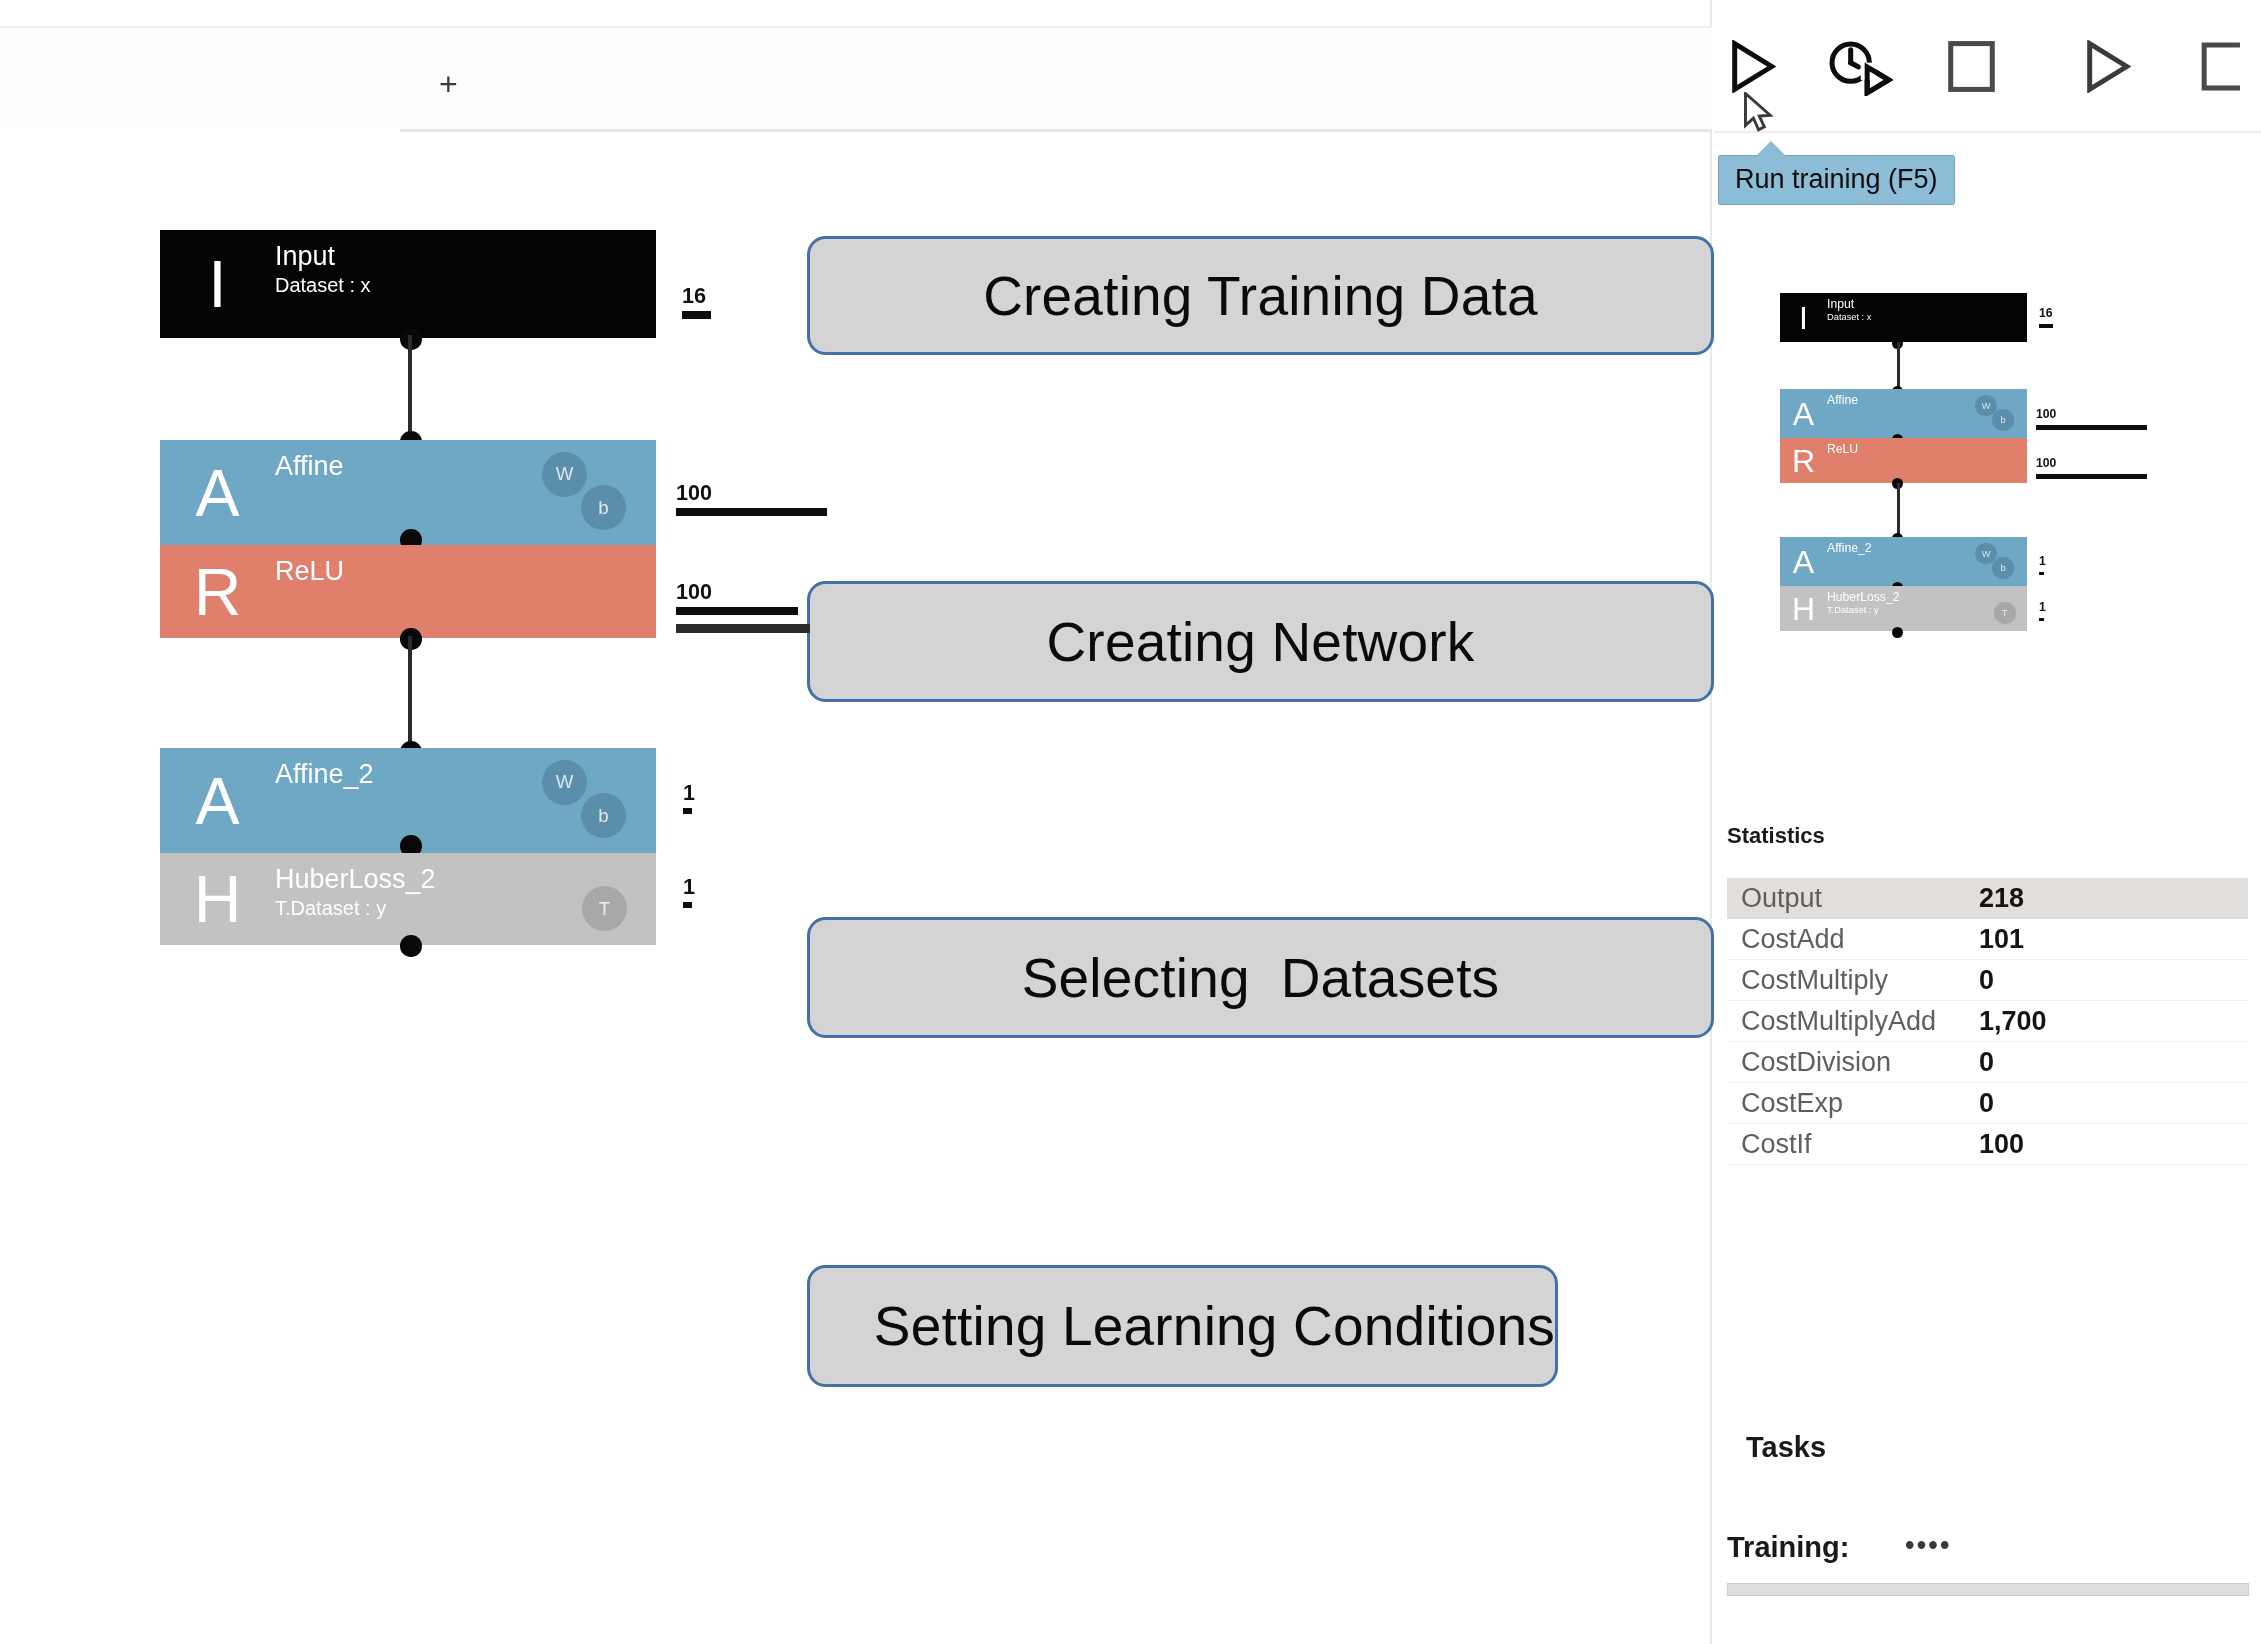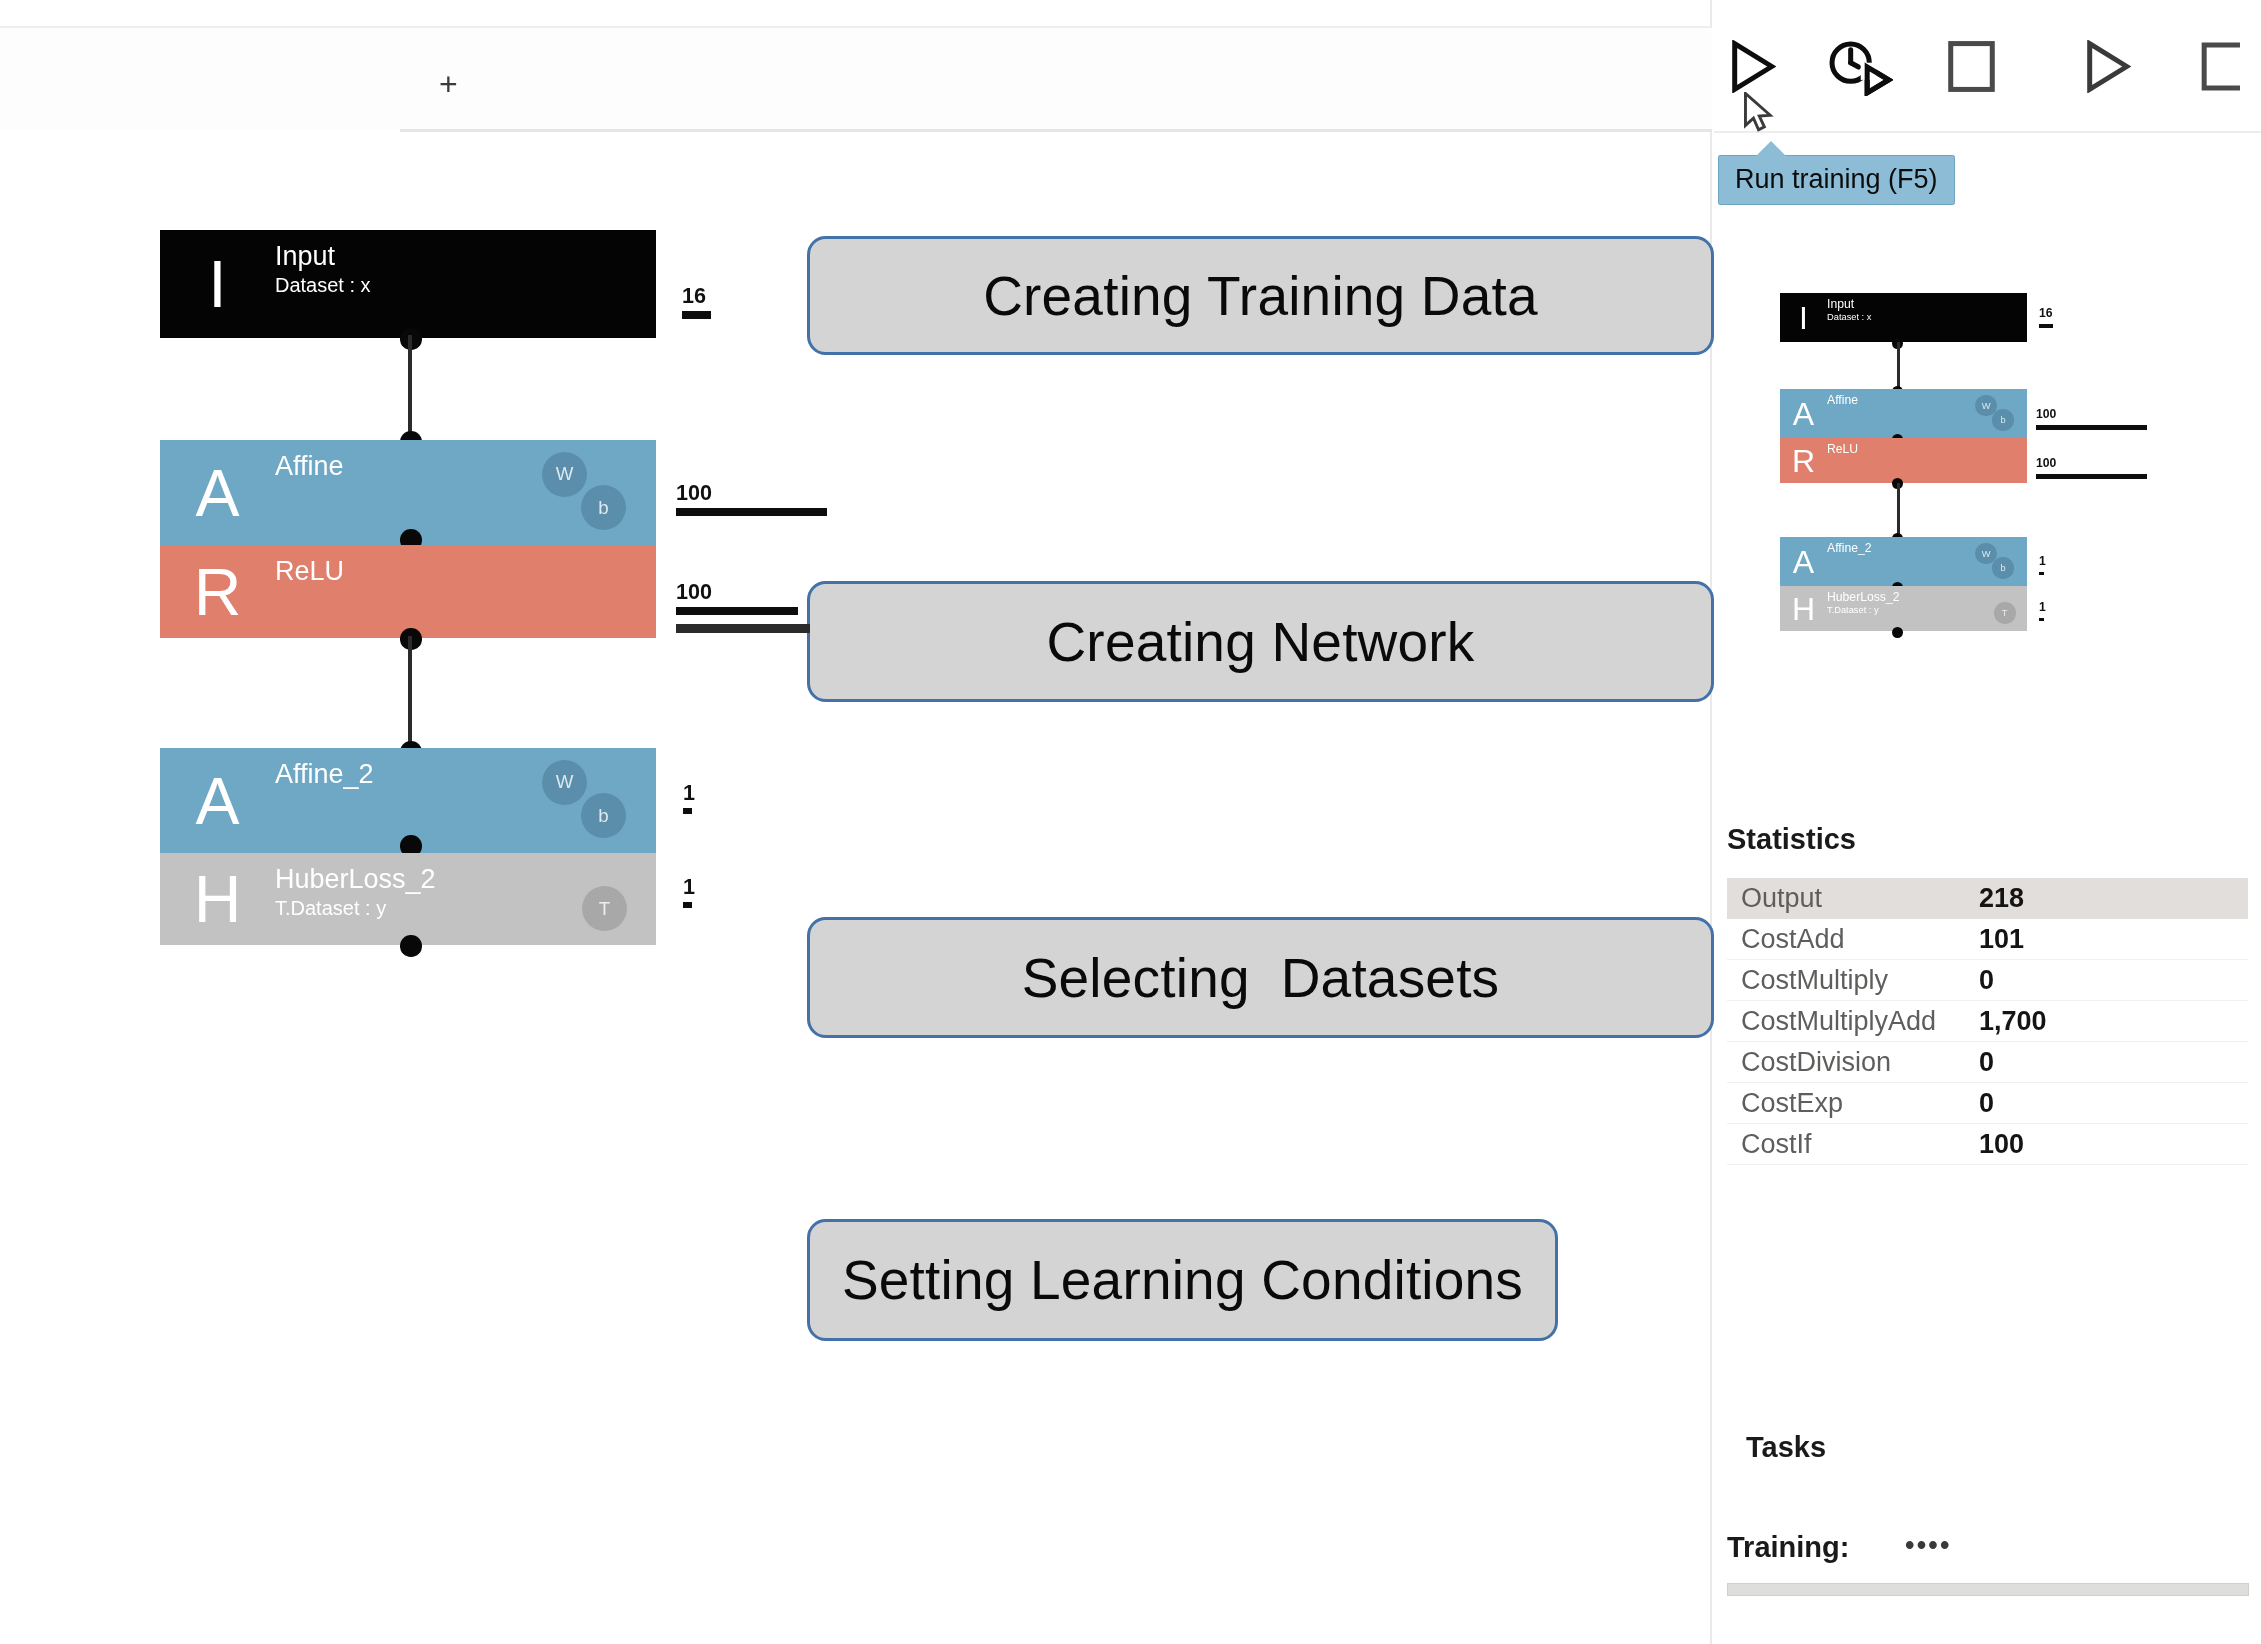--- a/index.html
+++ b/index.html
@@ -155,21 +155,21 @@
   #mini .node .sub { font-size: 9.3px; margin-top: 1.4px; }
   #mini .node .body { padding-top: 5px; }
   #mini .port { width: 10.8px; height: 10.8px; }
   #mini .edge { width: 2.9px; }
   #mini .dim .dv { font-size: 12.2px; }
 
   
   #stats { position: absolute; left: 0; top: 805px; width: 547px; }
   #stats-hdr {
     position: absolute; left: 13px; top: 18px;
-    font-size: 29px; font-weight: 700; color: #1a1a1a;
+    font-size: 22px; font-weight: 700; color: #1a1a1a;
   }
   .stat-row {
     position: relative; height: 41px; margin-left: 13px; margin-right: 13px;
     border-bottom: 1.4px solid #f0efee;
     display: flex; align-items: center;
   }
   .stat-row.hl { background: #e1dedb; border-bottom: none; }
   .stat-k {
     font-size: 27px; color: #5f5e5c; padding-left: 14px; flex: 0 0 252px;
   }
@@ -285,21 +285,21 @@
 
     <div class="callout" style="left:807px; top:236px; width:907px; height:119px;">
       <span>Creating Training Data</span>
     </div>
     <div class="callout" style="left:807px; top:917px; width:907px; height:121px;">
       <span>Selecting  Datasets</span>
     </div>
     <div class="callout" style="left:807px; top:581px; width:907px; height:121px;">
       <span>Creating Network</span>
     </div>
-    <div class="callout" style="left:807px; top:1219px; width:751px; height:122px;">
+    <div class="callout" style="left:807px; top:1265px; width:751px; height:122px;justify-content:flex-end;">
       <span>Setting Learning Conditions</span>
     </div>
 
     <div class="edge" style="left:676px; top:624px; width:134px; height:8.6px;"></div>
   </div>
 
   <div id="right-panel">
 
     <div id="toolbar">
 

